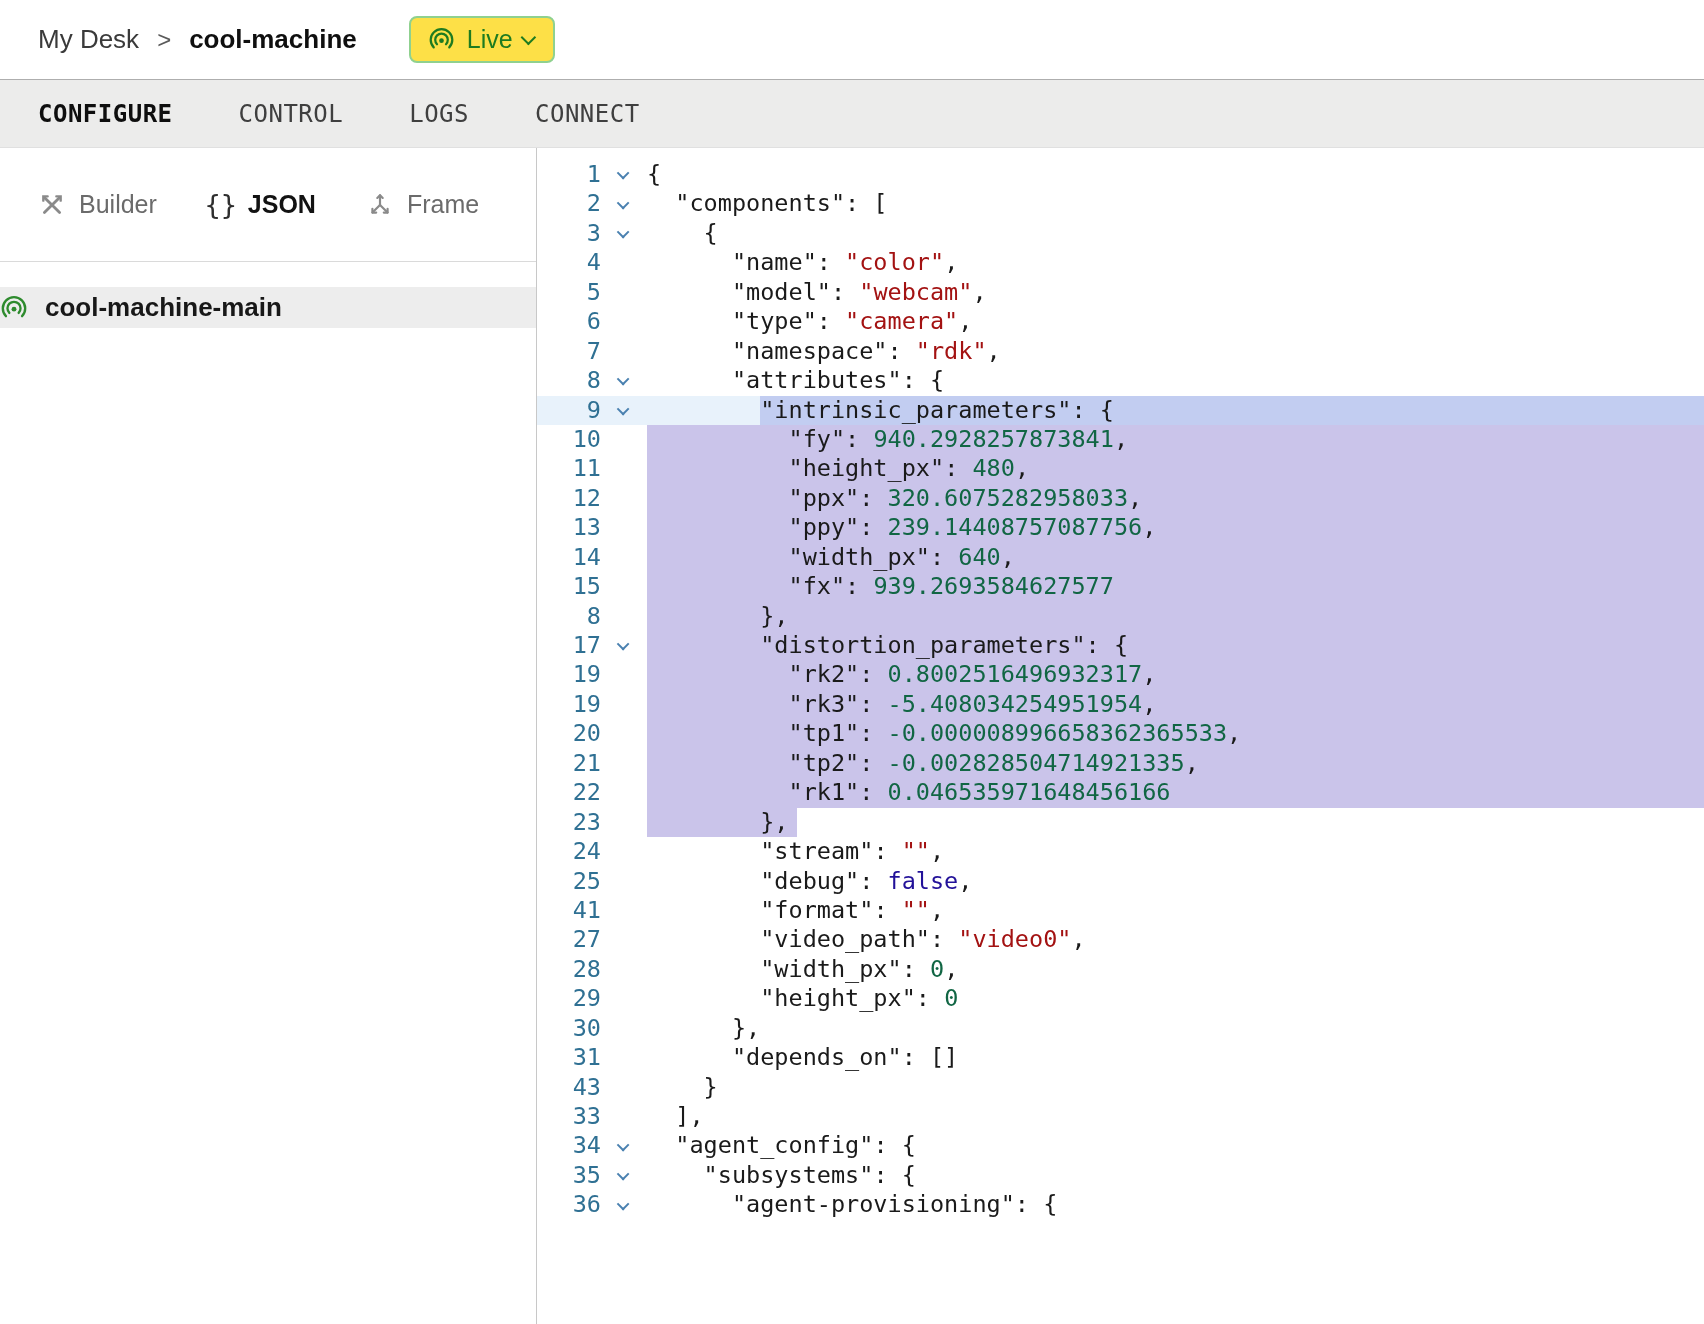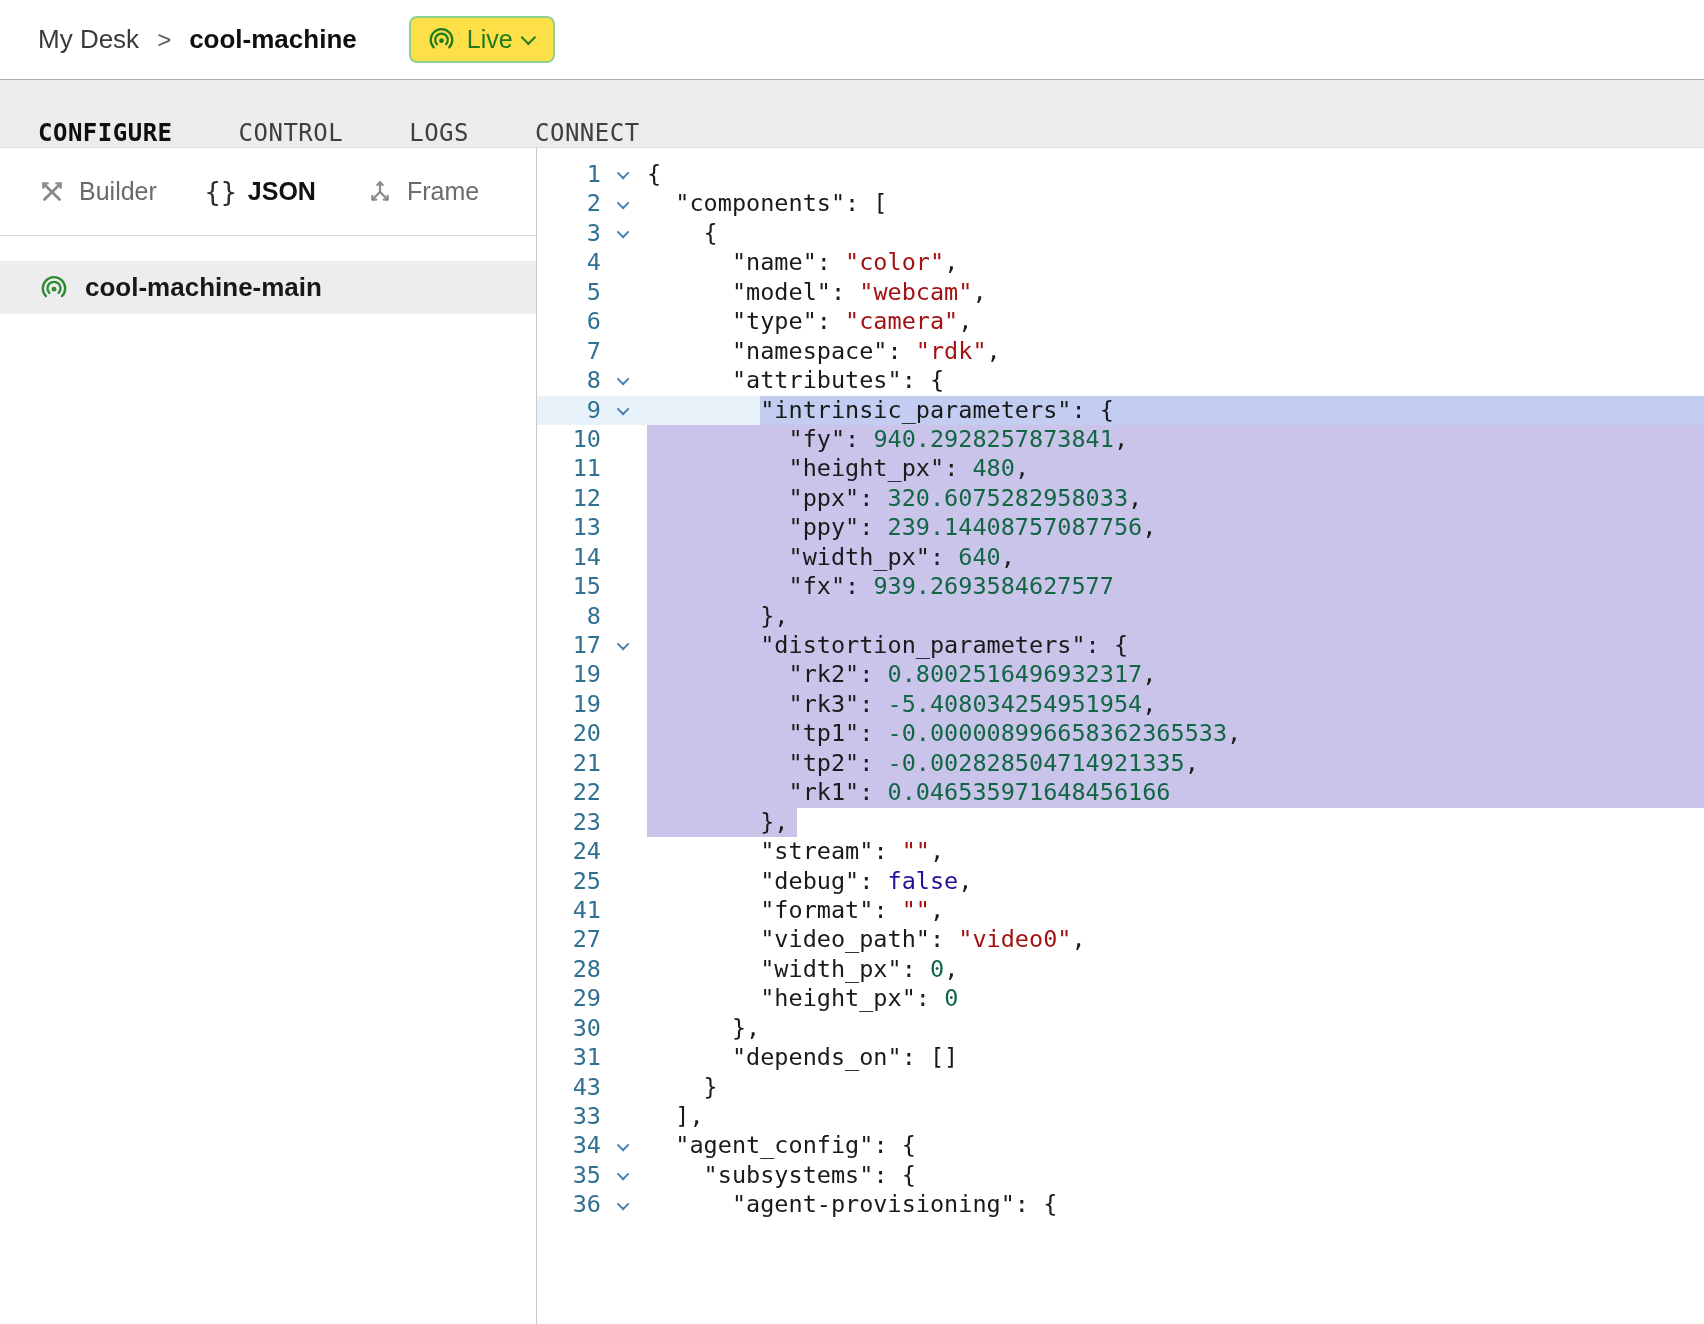--- a/index.html
+++ b/index.html
@@ -14,36 +14,36 @@
   .crumb-sep { font-size:24px; color:#5a5a5a; margin:0 18px; }
   .crumb-current { font-size:26px; font-weight:700; color:#0f0f0f; }
   .live-badge { margin-left:52px; display:flex; align-items:center; gap:12px;
                 background:#fde047; border:2px solid #8fd18f; border-radius:8px;
                 padding:7px 17px; color:#1e7b20; font-size:25px; cursor:pointer; }
   .chev-down { width:11px; height:11px; border-left:2.5px solid #1e7b20; border-bottom:2.5px solid #1e7b20;
                transform:rotate(-45deg) translateY(-3px); display:inline-block; }
 
   
   .tabbar { height:68px; background:#ececeb; border-bottom:1px solid #e0e0e0;
-            display:flex; align-items:flex-end; padding-left:38px;
+            display:flex; align-items:center; padding-left:38px;
             font-family:"DejaVu Sans Mono", monospace; font-size:24px; }
   .tab { color:#3f3f3f; margin-right:66px; cursor:pointer; letter-spacing:0.5px; }
   .tab.active { color:#0e0e0e; font-weight:700; }
 
   
   .main { display:flex; height:1176px; }
   .sidebar { width:537px; flex:none; border-right:1px solid #c8c8c8; background:#fff; }
-  .side-toolbar { height:88px; border-bottom:1px solid #dadada; display:flex; align-items:center;
+  .side-toolbar { height:114px; border-bottom:1px solid #dadada; display:flex; align-items:center;
                   padding-left:38px; gap:50px; font-size:25px; color:#6b6b6b; }
   .tog { display:flex; align-items:center; gap:13px; cursor:pointer; }
   .tog .ticon { width:28px; height:28px; display:inline-flex; align-items:center; justify-content:center; }
   .tog.active { color:#121212; font-weight:700; }
   .braces { font-family:"DejaVu Sans Mono", monospace; font-size:27px; color:#2e2e2e; font-weight:400; }
-  .resource-row { margin-top:25px; height:53px; background:#ededed; display:flex; align-items:center;
-                  padding-left:40px; gap:17px; cursor:pointer; }
+  .resource-row { margin-top:25px; height:41px; background:#ededed; display:flex; align-items:center;
+                  gap:17px; cursor:pointer; }
   .resource-name { font-size:26px; font-weight:700; color:#181818; }
 
   
   .editor { flex:1; background:#fff; padding-top:12px; overflow:hidden;
             font-family:"DejaVu Sans Mono", monospace; font-size:23.5px; }
   .line { display:flex; height:29.45px; line-height:29.45px; }
   .gutter { width:110px; flex:none; display:flex; }
   .gutter.g-active { background:#e8f2fb; }
   .lnum { width:64px; text-align:right; color:#2f7093; }
   .fold { width:46px; display:flex; align-items:center; justify-content:center; }

